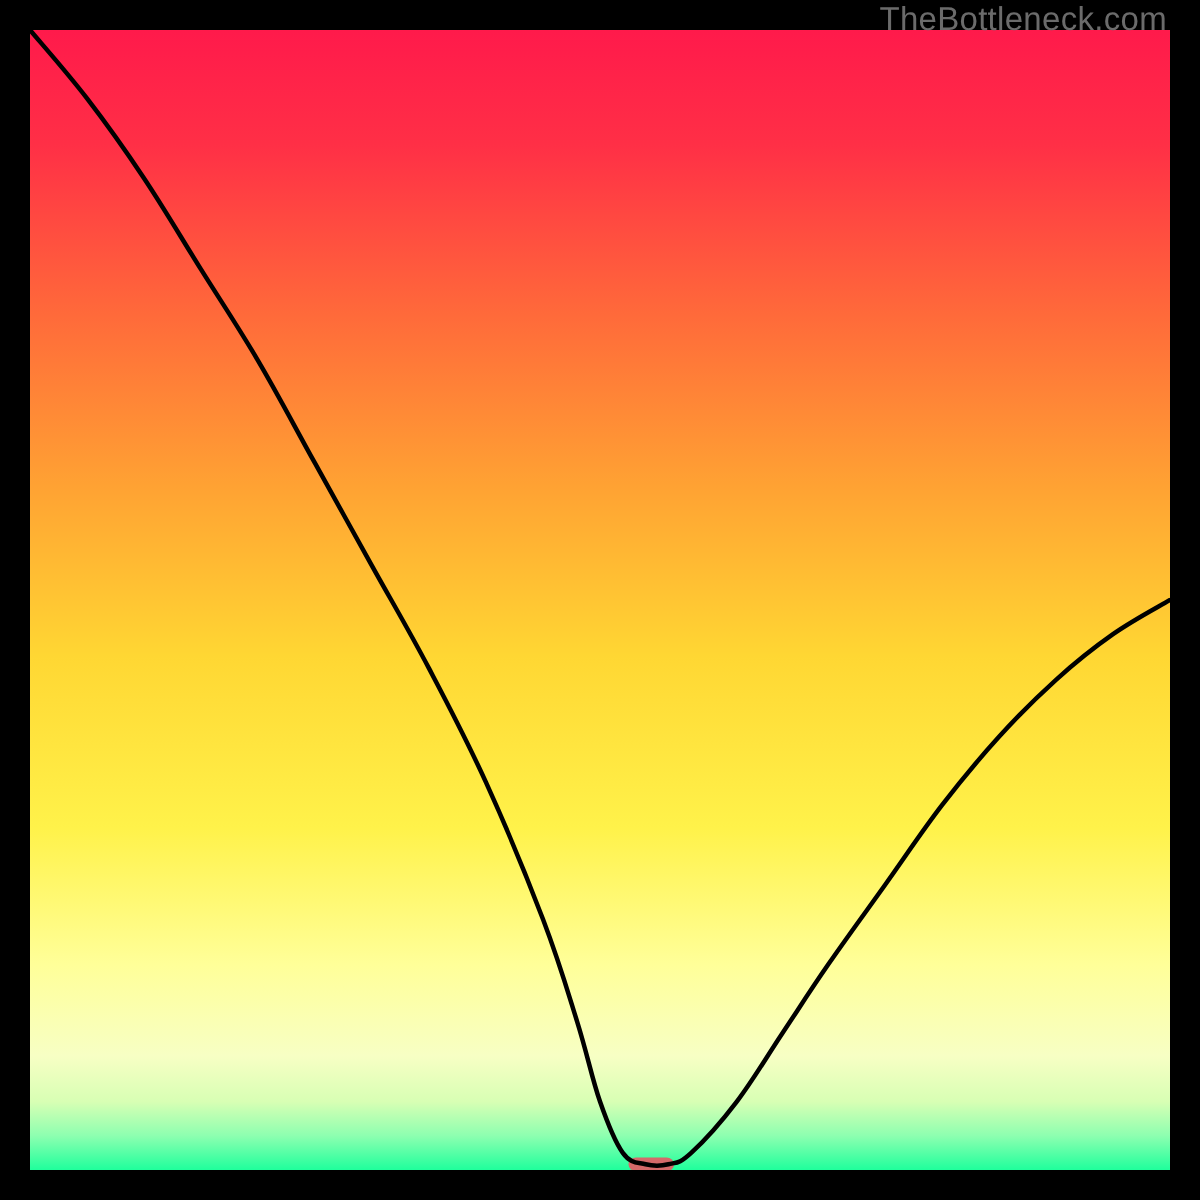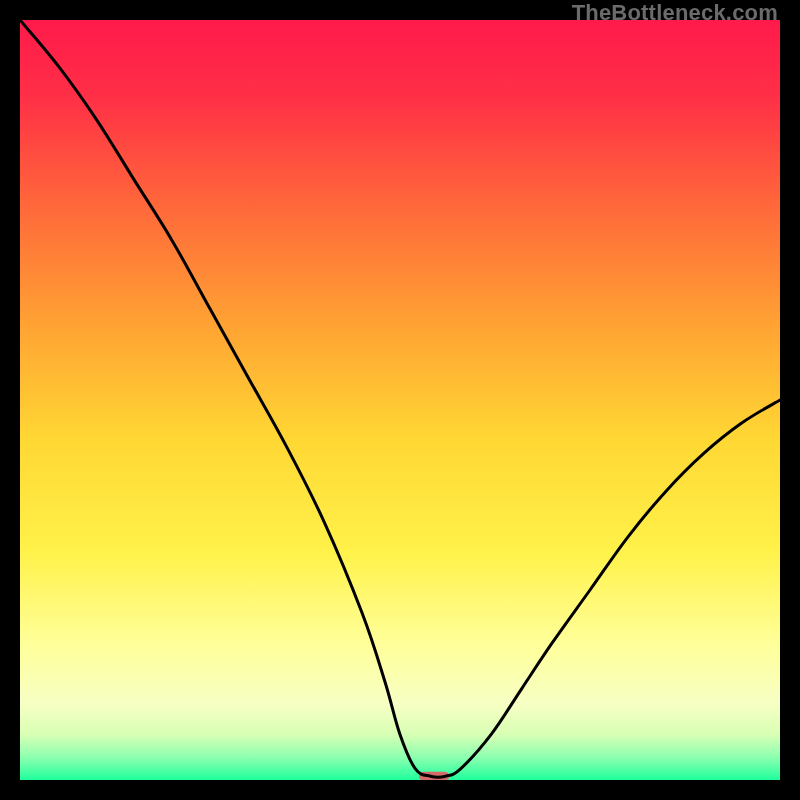--- a/index.html
+++ b/index.html
@@ -25,21 +25,21 @@
     top: 0;
     width: 760px;
     height: 760px;
   }
   .watermark {
     position: absolute;
     top: 0px;
     right: 22px;
     color: #6b6b6b;
     font-size: 22px;
-    font-weight: 700;
+    font-weight: 400;
     letter-spacing: 0.2px;
     user-select: none;
   }
   svg { display: block; }
 </style>
 </head>
 <body>
 
 <div class="frame">
   <svg class="plot" viewBox="0 0 760 760">

